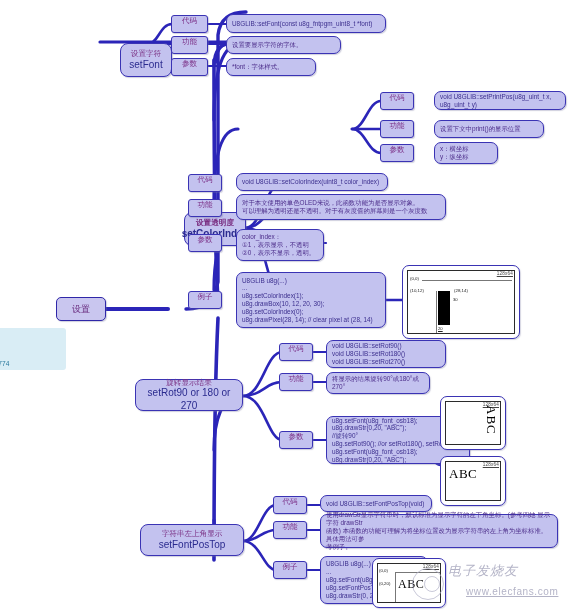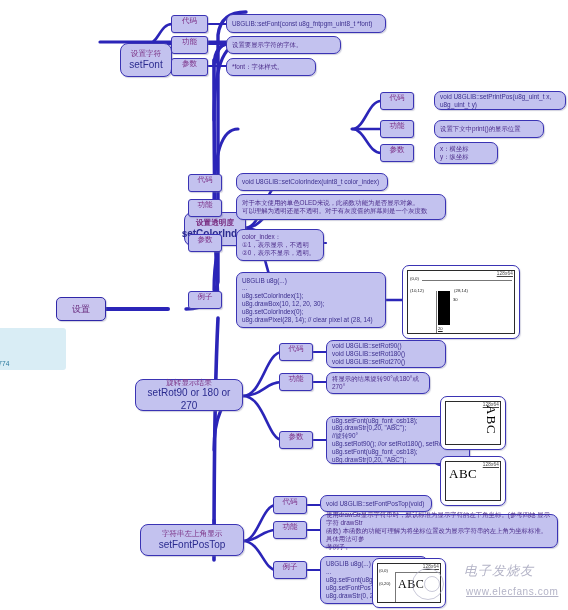--- a/index.html
+++ b/index.html
@@ -342,16 +342,16 @@
     </div>
   </div>
 
   <div class="sticky" style="left:-44px;top:328px;width:110px;height:42px;">
     <div class="big">)</div>
     <div style="margin-top:14px;">age=1#pid71774</div>
   </div>
 
   <div class="wm-logo" style="left:412px;top:568px;width:30px;height:30px;"></div>
   <div class="wm-logo" style="left:424px;top:576px;width:14px;height:14px;"></div>
-  <div class="wm wm-cn" style="left:464px;top:562px;">电子发烧友</div>
+  <div class="wm wm-cn" style="left:448px;top:562px;">电子发烧友</div>
   <div class="wm wm-url" style="left:466px;top:586px;">www.elecfans.com</div>
 
 </div>
 
 </body></html>

